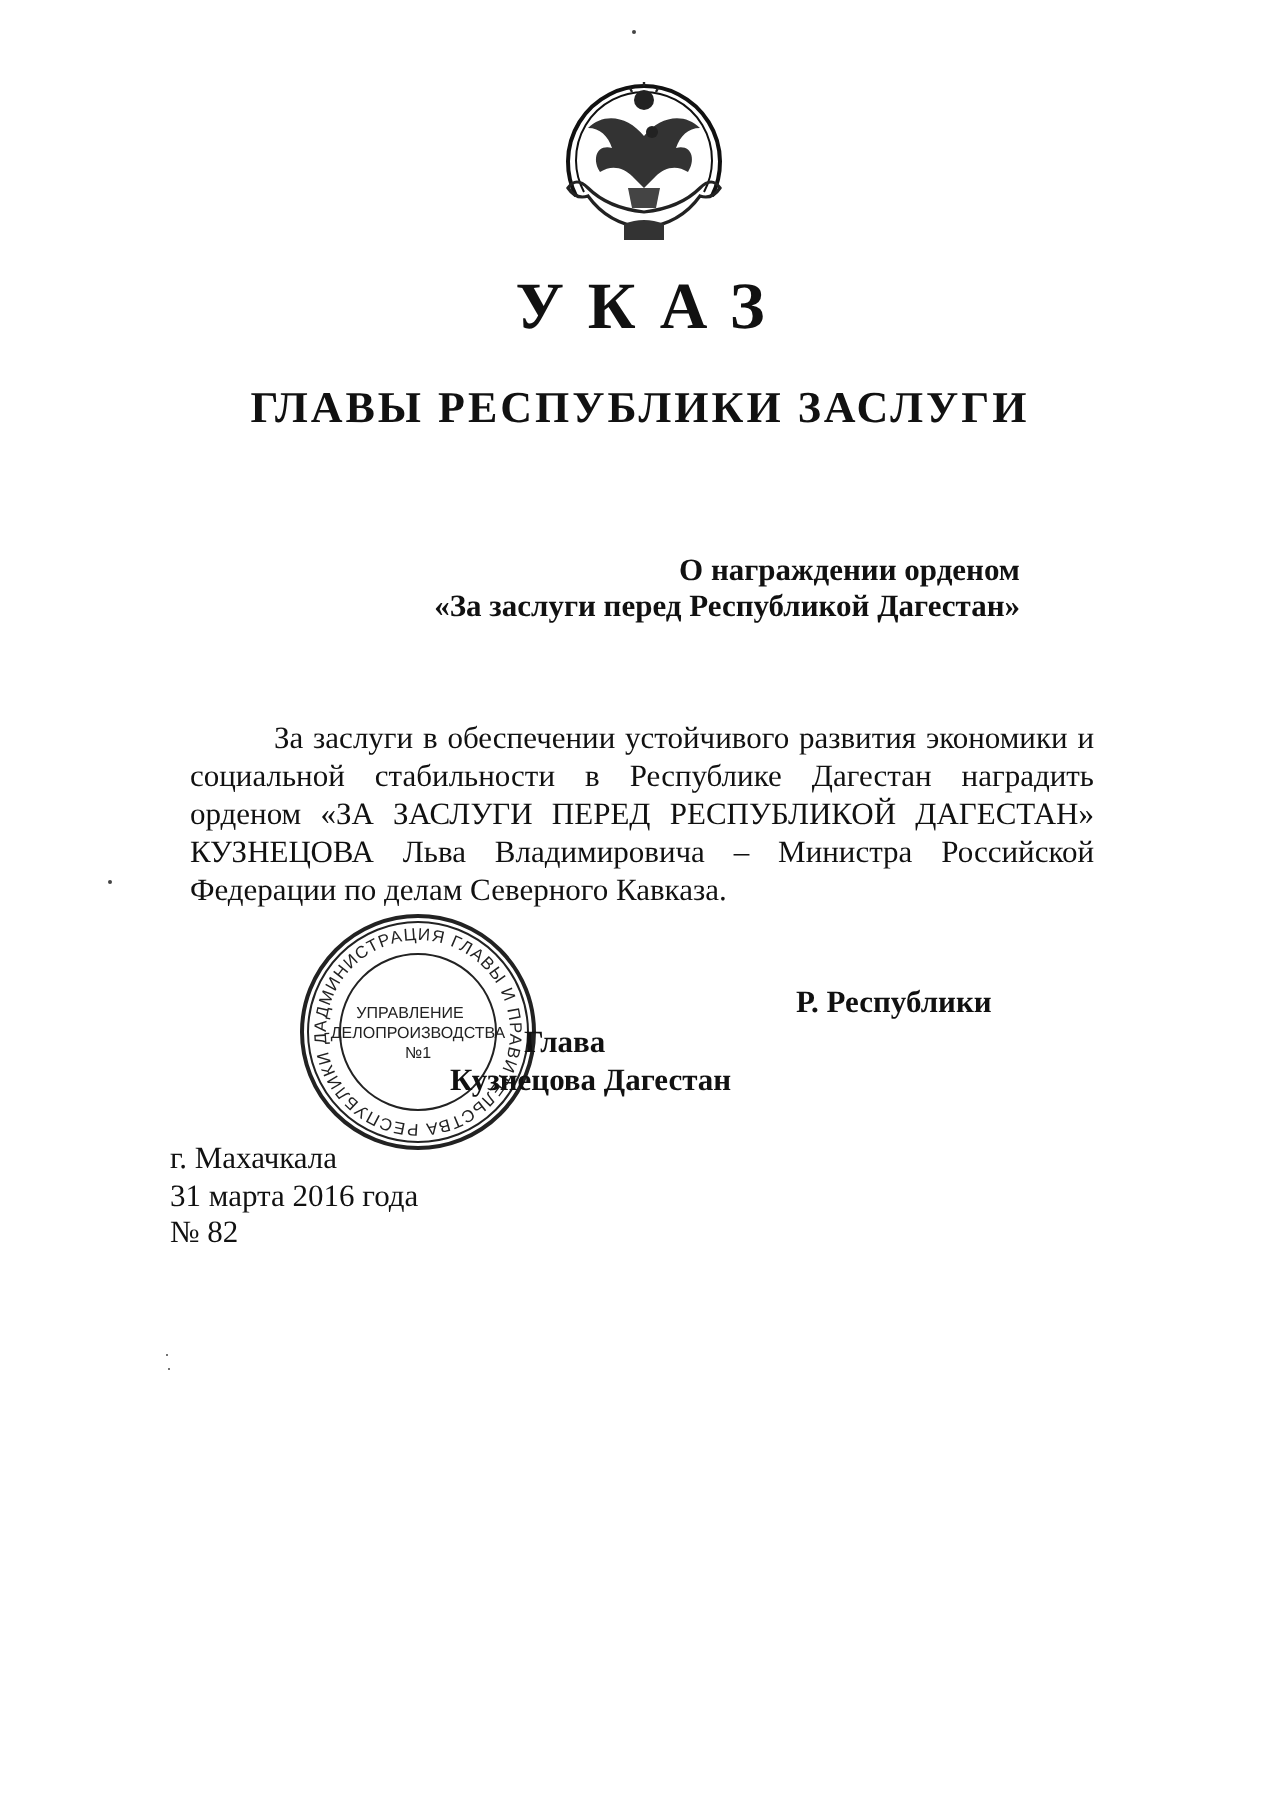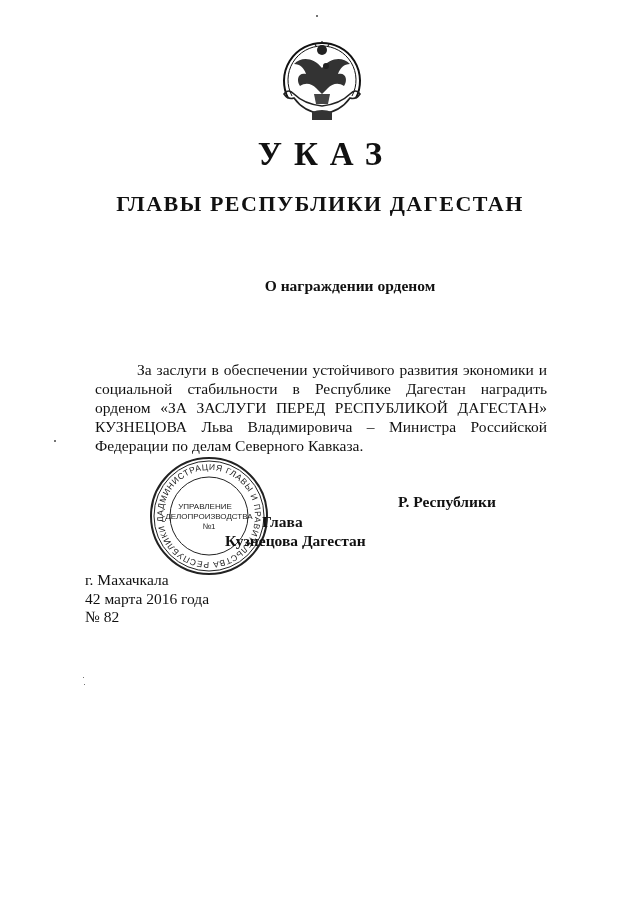--- a/index.html
+++ b/index.html
@@ -1,21 +1,21 @@
 <!DOCTYPE html>
 <html><head>
 <meta charset="utf-8">
 <style>
   html, body { margin: 0; padding: 0; background: #ffffff; }
   body { width: 640px; height: 905px; position: relative; overflow: hidden; color: #111; font-family: "Liberation Serif", "DejaVu Serif", serif; }
   .abs { position: absolute; }
   .emblem { left: 274px; top: 28px; width: 96px; height: 96px; }
   .title { left: 0; width: 640px; top: 136px; text-align: center; font-size: 33px; font-weight: bold; letter-spacing: 12px; text-indent: 12px; }
   .subtitle { left: 0; width: 640px; top: 191px; text-align: center; font-size: 22px; font-weight: bold; letter-spacing: 1.5px; }
-  .heading { left: 190px; width: 320px; top: 277px; text-align: center; font-size: 15.5px; font-weight: bold; line-height: 18px; }
+  .heading { left: 190px; width: 320px; top: 277px; text-align: right; font-size: 15.5px; font-weight: bold; line-height: 18px; }
   .body-text { left: 85px; width: 472px; top: 350px; font-size: 15.5px; line-height: 19px; text-align: justify; }
   .body-text p { margin: 10px; text-indent: 42px; }
   .sig-title { left: 262px; top: 474px; font-size: 15.5px; font-weight: bold; line-height: 19px; }
   .sig-name { left: 398px; top: 493px; font-size: 15.5px; font-weight: bold; }
   .stamp { left: 148px; top: 455px; width: 122px; height: 122px; }
   .stamp-text { font-family: "Liberation Sans", "DejaVu Sans", sans-serif; }
   .footer { left: 85px; top: 571px; font-size: 15.5px; line-height: 18.5px; }
   .dot { width: 2px; height: 2px; background: #444; border-radius: 1px; }
 </style>
 </head>
@@ -34,24 +34,25 @@
     </g>
     <path d="M48 40 C40 30 28 28 20 36 C26 36 30 40 32 46 C24 44 22 52 26 58 C32 54 38 56 42 60 L48 66 L54 60 C58 56 64 54 70 58 C74 52 72 44 64 46 C66 40 70 36 76 36 C68 28 56 30 48 40 Z" fill="#333"></path>
     <circle cx="52" cy="38" r="3" fill="#222"></circle>
     <path d="M40 66 L56 66 L54 76 L42 76 Z" fill="#444"></path>
     <path d="M10 66 Q14 60 20 66 Q30 76 48 78 Q66 76 76 66 Q82 60 86 66 Q82 72 76 70 Q66 84 48 86 Q30 84 20 70 Q14 72 10 66 Z" fill="none" stroke="#222" stroke-width="1.6"></path>
     <path d="M38 84 Q48 80 58 84 L58 92 L38 92 Z" fill="#333"></path>
   </svg>
 </div>
 
 <div class="abs title">УКАЗ</div>
-<div class="abs subtitle">ГЛАВЫ РЕСПУБЛИКИ ДАГЕСТАН</div>
+<div class="abs subtitle">ГЛАВЫ РЕСПУБЛИКИ ЗАСЛУГИ</div>
 
 <div class="abs heading">
   <div>О награждении орденом</div>
+  <div>«За заслуги перед Республикой Дагестан»</div>
 </div>
 
 <div class="abs body-text">
   <p>За заслуги в обеспечении устойчивого развития экономики и социальной стабильности в Республике Дагестан наградить орденом «ЗА ЗАСЛУГИ ПЕРЕД РЕСПУБЛИКОЙ ДАГЕСТАН» КУЗНЕЦОВА Льва Владимировича – Министра Российской Федерации по делам Северного Кавказа.</p>
 </div>
 <div class="abs dot" style="left:54px;top:440px;"></div>
 
 <div class="abs stamp">
   <svg width="122" height="122" viewBox="0 0 122 122">
     <defs>
@@ -70,17 +71,17 @@
 </div>
 
 <div class="abs sig-title">
   <div style="padding-left:0;margin-top:38px;">Глава</div>
   <div style="margin-left:-37px;">Кузнецова Дагестан</div>
 </div>
 <div class="abs sig-name">Р. Республики</div>
 
 <div class="abs footer">
   <div>г. Махачкала</div>
-  <div>42 марта 2016 года</div>
+  <div>31 марта 2016 года</div>
   <div>№ 82</div>
 </div>
 <div class="abs dot" style="left:83px;top:677px;width:1px;height:1px;"></div>
 <div class="abs dot" style="left:84px;top:684px;width:1px;height:1px;"></div>
 
 </body></html>

